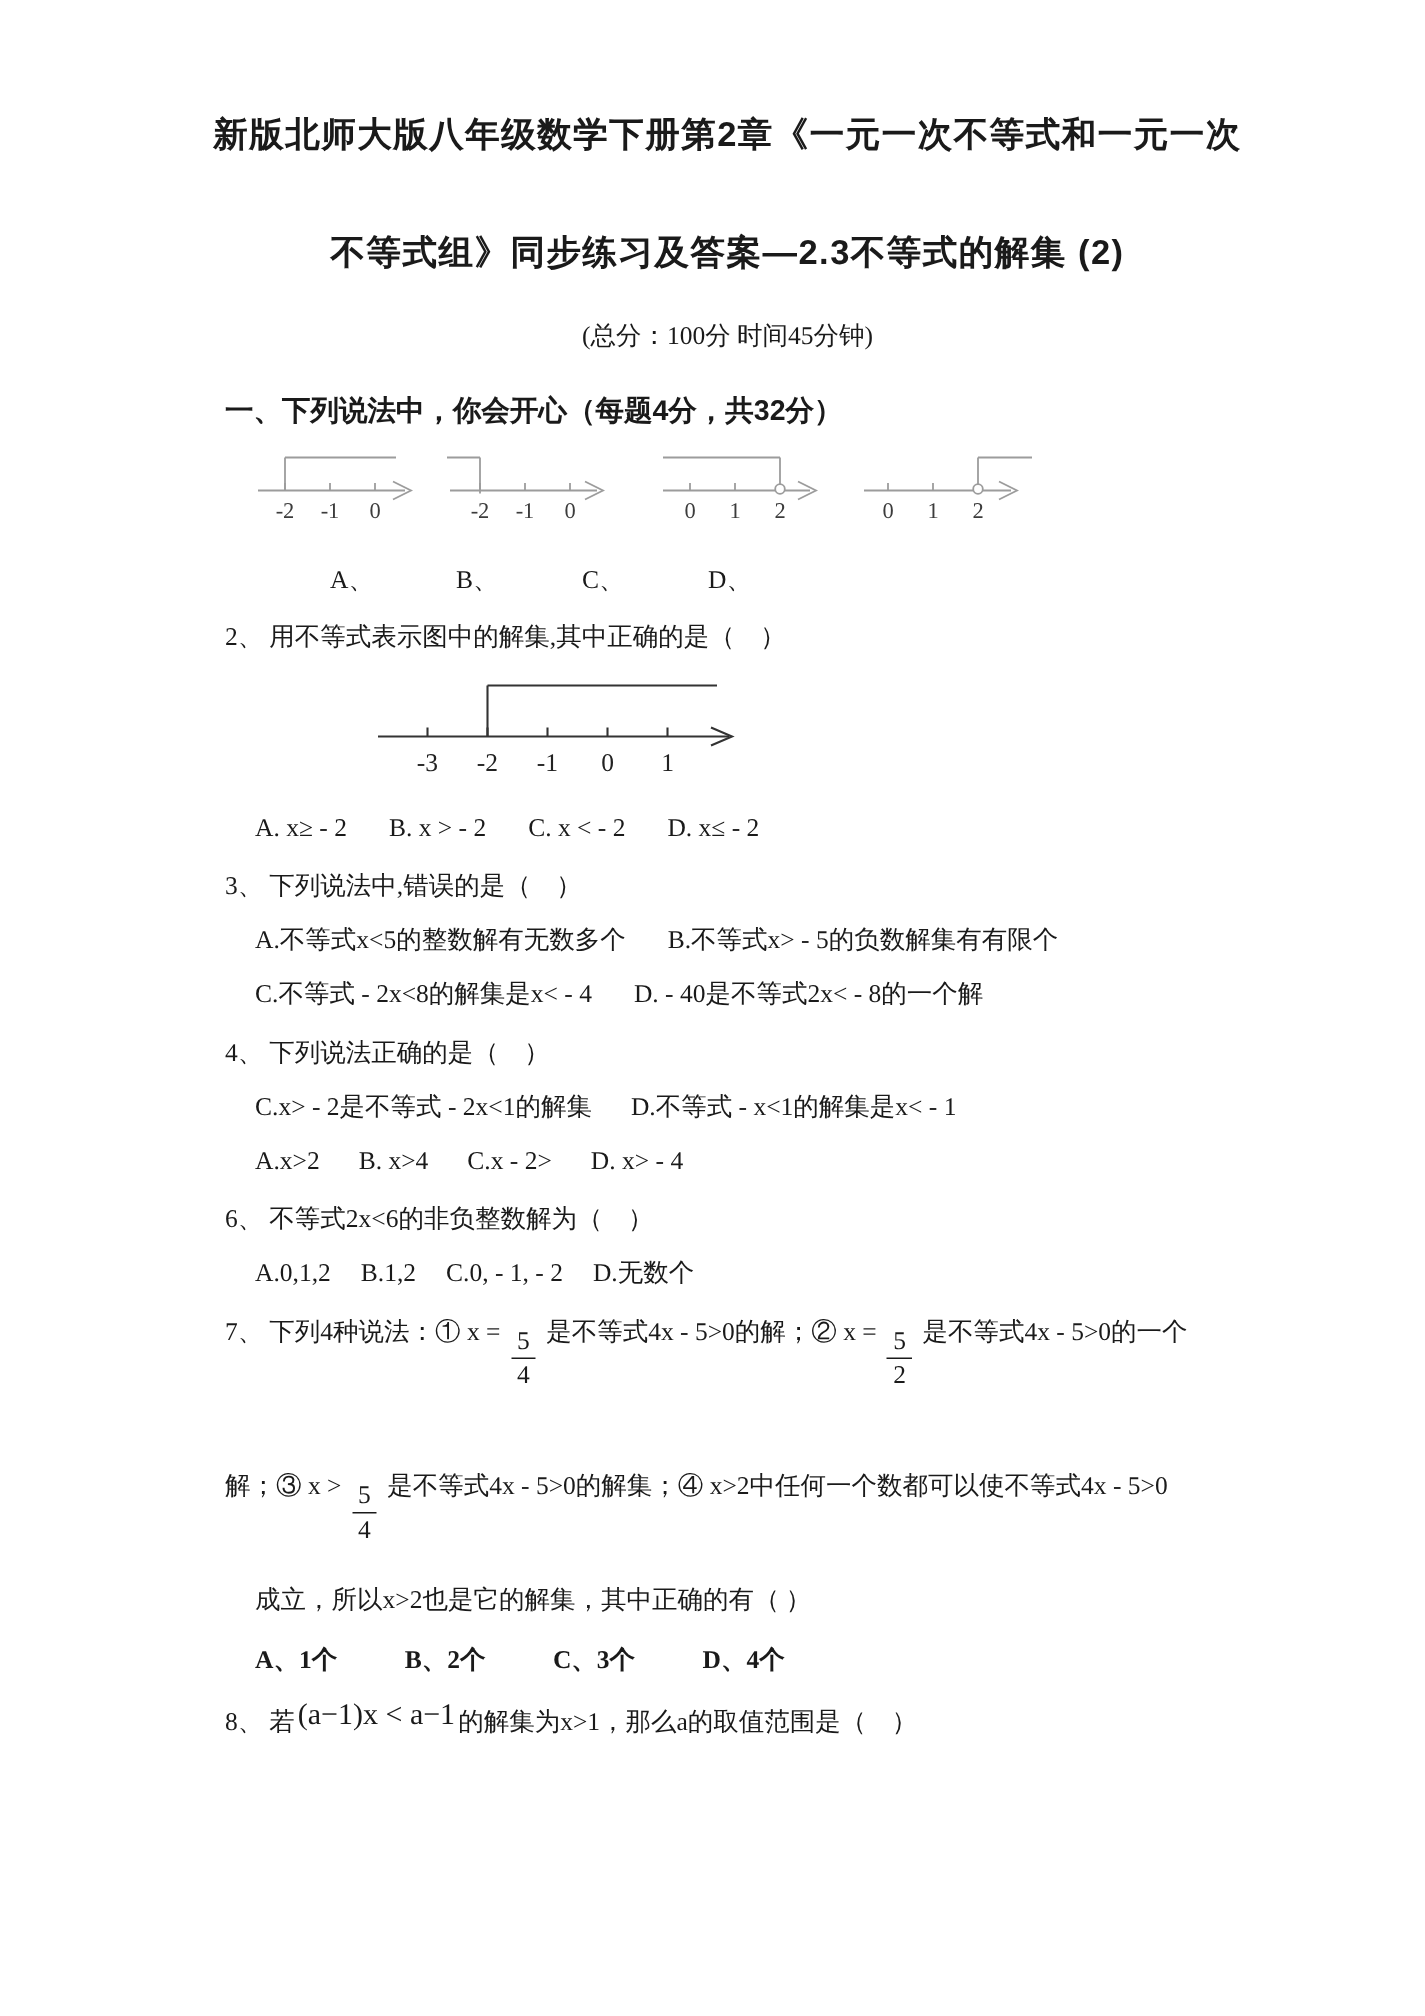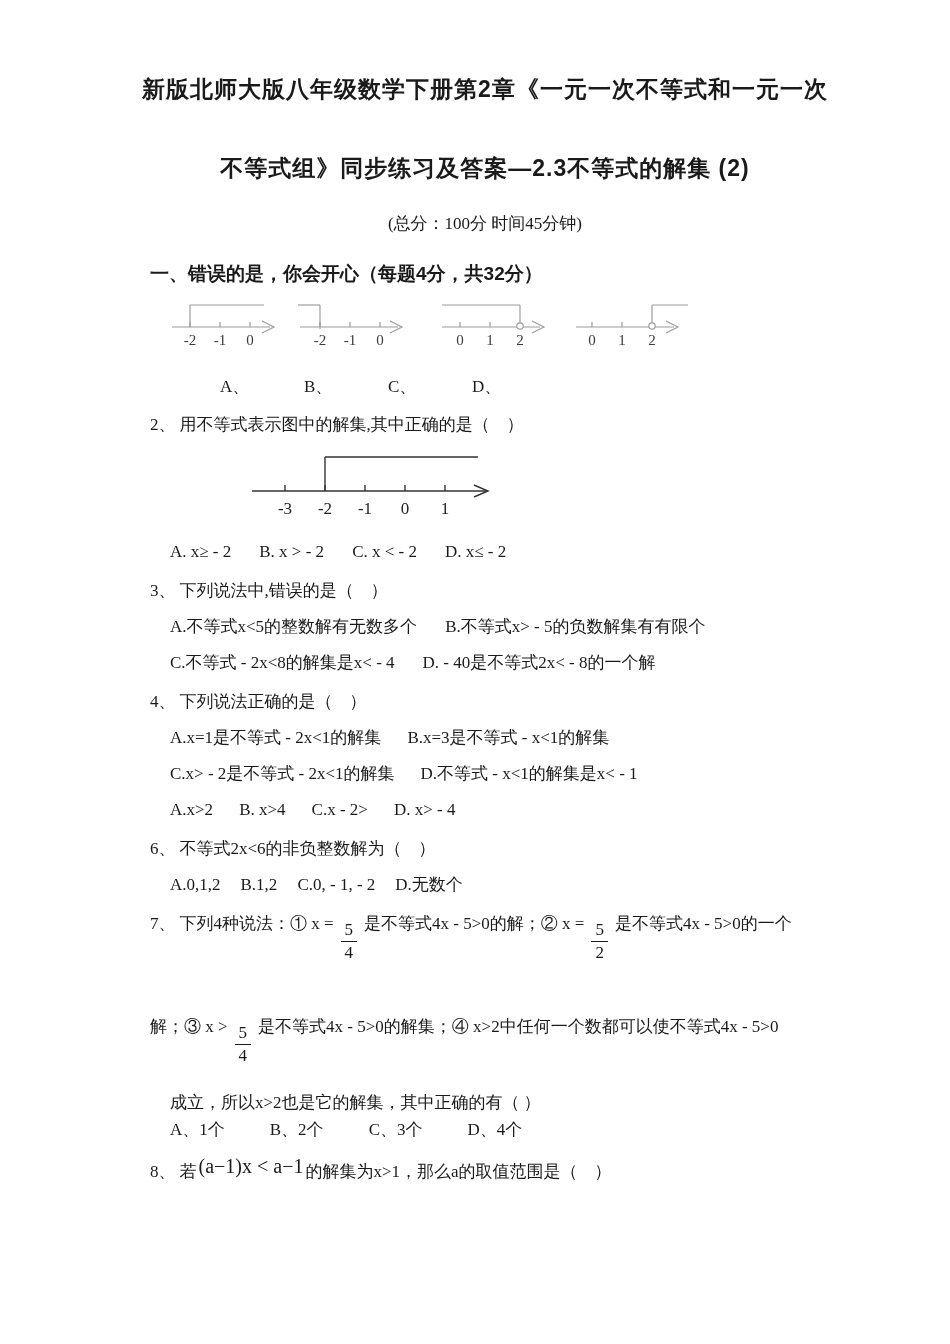--- a/index.html
+++ b/index.html
@@ -56,40 +56,40 @@
   
   .frac {
     display:inline-flex; flex-direction:column; align-items:center;
     vertical-align:-6px; margin:0 7px; line-height:1.15; font-size:17px;
   }
   .frac .fnum { border-bottom:1px solid #1a1a1a; padding:0 4px 1px 4px; }
   .frac .fden { padding-top:1px; }
   .q7line1 { margin-top:14px; line-height:26px; }
   .q7line2 { margin-top:52px; line-height:26px; }
   .q7line3 { margin-top:26px; padding-left:20px; }
-  .q7opts  { margin-top:3px; }
+  .q7opts  { margin-top:16px;font-weight:bold; }
   .q8 { margin-top:16px; }
   .math-italic {
     font-family:"Liberation Serif","DejaVu Serif",serif;
     font-size:20px;
     position:relative; top:-4px;
     margin:15px 2px;
   }
   .nl-text { font-family:"Liberation Serif","DejaVu Serif",serif; }
 </style>
 </head>
 <body>
 
 <div class="page">
 
   <div class="title">新版北师大版八年级数学下册第2章《一元一次不等式和一元一次</div>
   <div class="title title-l2">不等式组》同步练习及答案—2.3不等式的解集 (2)</div>
   <div class="subtitle">(总分：100分 时间45分钟)</div>
 
-  <div class="section-heading">一、错误的是，你会开心（每题4分，共32分）</div>
+  <div class="section-heading">一、下列说法中，你会开心（每题4分，共32分）</div>
 
   <div>
 
     <div class="nl-row">
 
       <svg class="nl-a" width="112" height="54" viewBox="0 0 112 54">
         <g stroke="#9c9c9c" stroke-width="1.2" fill="none">
           <line x1="2" y1="32" x2="100" y2="32"></line>
           <polyline points="92,26 104,32 92,38"></polyline>
           <line x1="20" y1="27" x2="20" y2="32"></line>
@@ -204,24 +204,20 @@
     </p>
     <p class="line opts gap28">
       <span>C.不等式 - 2x&lt;8的解集是x&lt; - 4</span>
       <span>D. - 40是不等式2x&lt; - 8的一个解</span>
     </p>
   </div>
 
   <div>
     <p class="line stem"><span class="qn">4、</span><span>下列说法正确的是（　）</span></p>
     <p class="line opts gap26">
-      <span>A.x=1是不等式 - 2x&lt;1的解集</span>
-      <span>B.x=3是不等式 - x&lt;1的解集</span>
-    </p>
-    <p class="line opts gap26">
       <span>C.x&gt; - 2是不等式 - 2x&lt;1的解集</span>
       <span>D.不等式 - x&lt;1的解集是x&lt; - 1</span>
     </p>
   </div>
 
   <div>
     <p class="line opts gap26">
       <span>A.x&gt;2</span>
       <span>B. x&gt;4</span>
       <span>C.x - 2&gt;</span>

